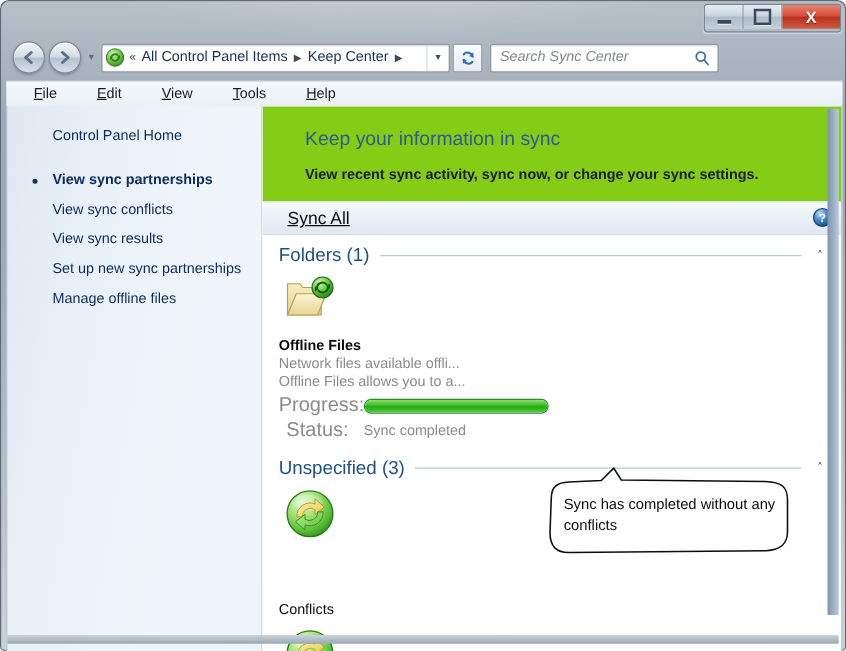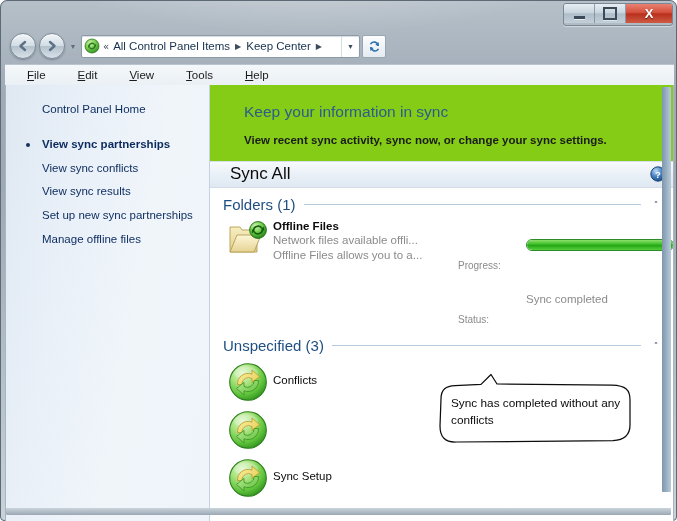--- a/index.html
+++ b/index.html
@@ -301,25 +301,26 @@
   #toolbar {
     height: 25px;
     border-top: 1px solid #d7dfe7;
     border-bottom: 1px solid #d4dde6;
     background: linear-gradient(180deg,#f7fafc 0%, #e8eff6 55%, #dfe8f2 100%);
     display: flex;
     align-items: center;
     padding: 0 7px 0 13px;
   }
   #syncall-btn {
-    font-size: 17px;
+    font-size: 14px;
     color: #0c0c0c;
     cursor: default;
     padding: 2px 7px;
     border-radius: 2px;
+    text-decoration: underline;
   }
   #toolbar-spacer { flex: 1 1 auto; }
 
   #panel {
     position: relative;
     padding: 0;
     height: 100%;
   }
 
   
@@ -354,20 +355,21 @@
     cursor: default;
     font-family: "DejaVu Sans", sans-serif;
   }
 
   
   .item-row {
     display: flex;
     align-items: flex-start;
     padding: 4px 0 0 0;
     position: relative;
+    flex-direction: column;
   }
   .item-icon {
     width: 50px;
     flex: 0 0 50px;
     display: flex;
     justify-content: center;
     padding-top: 1px;
   }
   .item-texts {
     flex: 0 0 auto;
@@ -395,28 +397,27 @@
     padding-top: 2px;
     padding-right: 22px;
   }
   .status-line {
     display: flex;
     align-items: center;
     justify-content: flex-start;
     margin-bottom: 2px;
   }
   .status-label {
-    font-size: 10px;
+    font-size: 16px;
     color: #8b8b8b;
     width: 62px;
-    text-align: left;
+    text-align: center;
     flex: 0 0 62px;
     white-space: nowrap;
     cursor: default;
-    margin-top: 41px;
   }
   .status-value {
     font-size: 11.5px;
     color: #8b8b8b;
     margin-left: 6px;
     white-space: nowrap;
     cursor: default;
   }
   #progressbar {
     margin-left: 6px;
@@ -427,21 +428,21 @@
     background: #e9f7e8;
     overflow: hidden;
     box-sizing: border-box;
   }
   #progressfill {
     height: 100%;
     border-radius: 5px;
     background: linear-gradient(180deg,#8ee06a 0%, #45c130 38%, #25a716 55%, #56cf3d 100%);
   }
 
-  .items-3 .item-row { padding-top: 7px; }
+  .items-3 .item-row { padding-top: 7px; gap: 28px; }
   .items-3 .item-texts { padding-top: 12px; }
 
   
   #bubble {
     position: absolute;
     left: 219px;
     top: 176px;
     width: 211px;
     height: 74px;
     z-index: 30;
@@ -537,20 +538,27 @@
 
     <div id="refreshbtn">
       <svg width="15" height="15" viewBox="0 0 15 15">
         <path d="M4 4.5 A4 4 0 0 1 11 6.2" fill="none" stroke="#2f6fae" stroke-width="1.7" stroke-linecap="round"></path>
         <path d="M11 10.5 A4 4 0 0 1 4 8.8" fill="none" stroke="#2f6fae" stroke-width="1.7" stroke-linecap="round"></path>
         <path d="M11.6 3 L11.9 6.9 L8.4 6.0 Z" fill="#2f6fae"></path>
         <path d="M3.4 12 L3.1 8.1 L6.6 9.0 Z" fill="#2f6fae"></path>
       </svg>
     </div>
 
+    <div id="searchbox">
+      <input id="searchplaceholder" type="text" placeholder="Search Sync Center" style="">
+      <svg id="search-icon" width="13" height="13" viewBox="0 0 13 13">
+        <circle cx="5.6" cy="5.2" r="3.6" fill="none" stroke="#3b6da4" stroke-width="1.4"></circle>
+        <line x1="8.3" y1="8" x2="11.4" y2="11.6" stroke="#3b6da4" stroke-width="1.5" stroke-linecap="round"></line>
+      </svg>
+    </div>
   </div>
 
   <div id="menubar">
     <div class="menuitem"><u>F</u>ile</div>
     <div class="menuitem"><u>E</u>dit</div>
     <div class="menuitem"><u>V</u>iew</div>
     <div class="menuitem"><u>T</u>ools</div>
     <div class="menuitem"><u>H</u>elp</div>
   </div>
 

